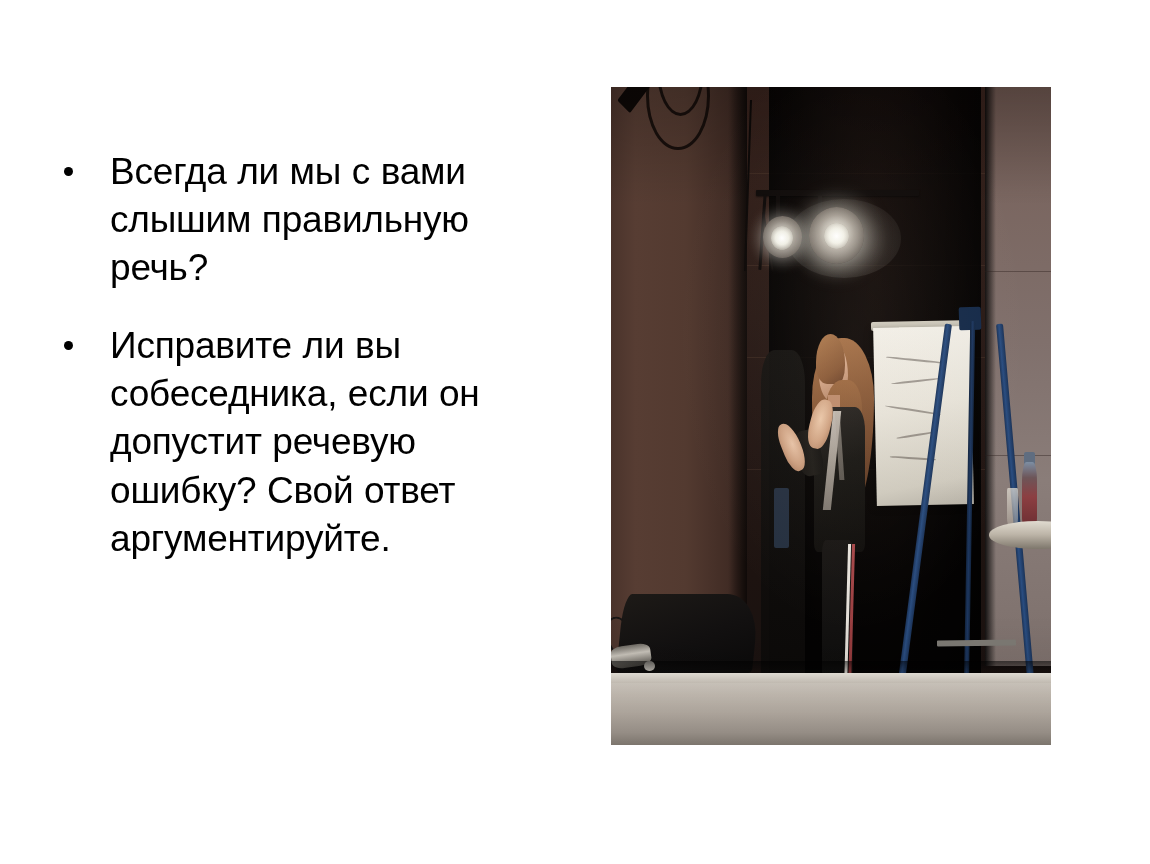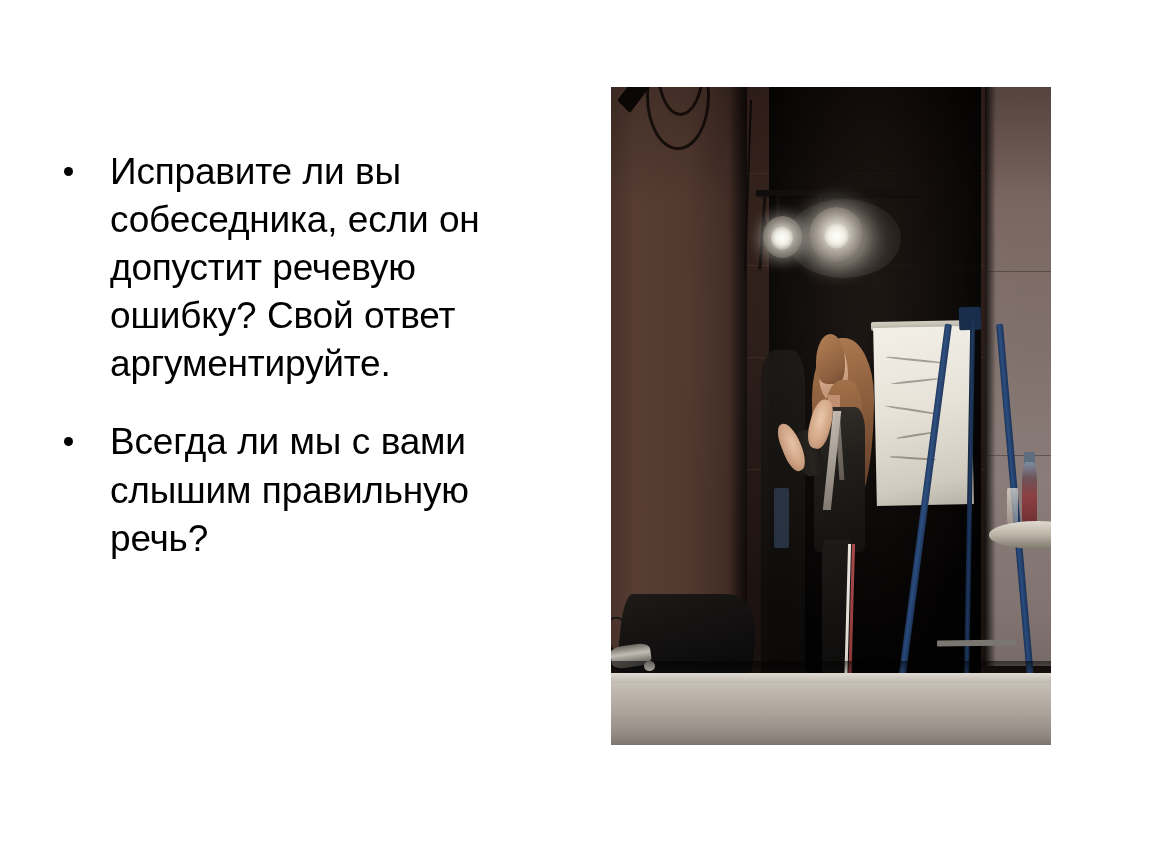--- a/index.html
+++ b/index.html
@@ -565,26 +565,26 @@
 </style>
 </head>
 <body>
 
 <div class="slide">
 
   <div class="text-block">
 
     <div class="bullet-item">
       <span class="bullet-dot"></span>
-      <span class="bullet-text">Исправите ли вы собеседника, если он допустит речевую ошибку? Свой ответ аргументируйте.</span>
+      <span class="bullet-text">Всегда ли мы с вами слышим правильную речь?</span>
     </div>
 
     <div class="bullet-item">
       <span class="bullet-dot"></span>
-      <span class="bullet-text">Всегда ли мы с вами слышим правильную речь?</span>
+      <span class="bullet-text">Исправите ли вы собеседника, если он допустит речевую ошибку? Свой ответ аргументируйте.</span>
     </div>
 
   </div>
 
   <div class="photo">
 
     <div class="wall-back"></div>
     <div class="wall-seam seam-1"></div>
     <div class="wall-seam seam-2"></div>
     <div class="wall-seam seam-3"></div>

